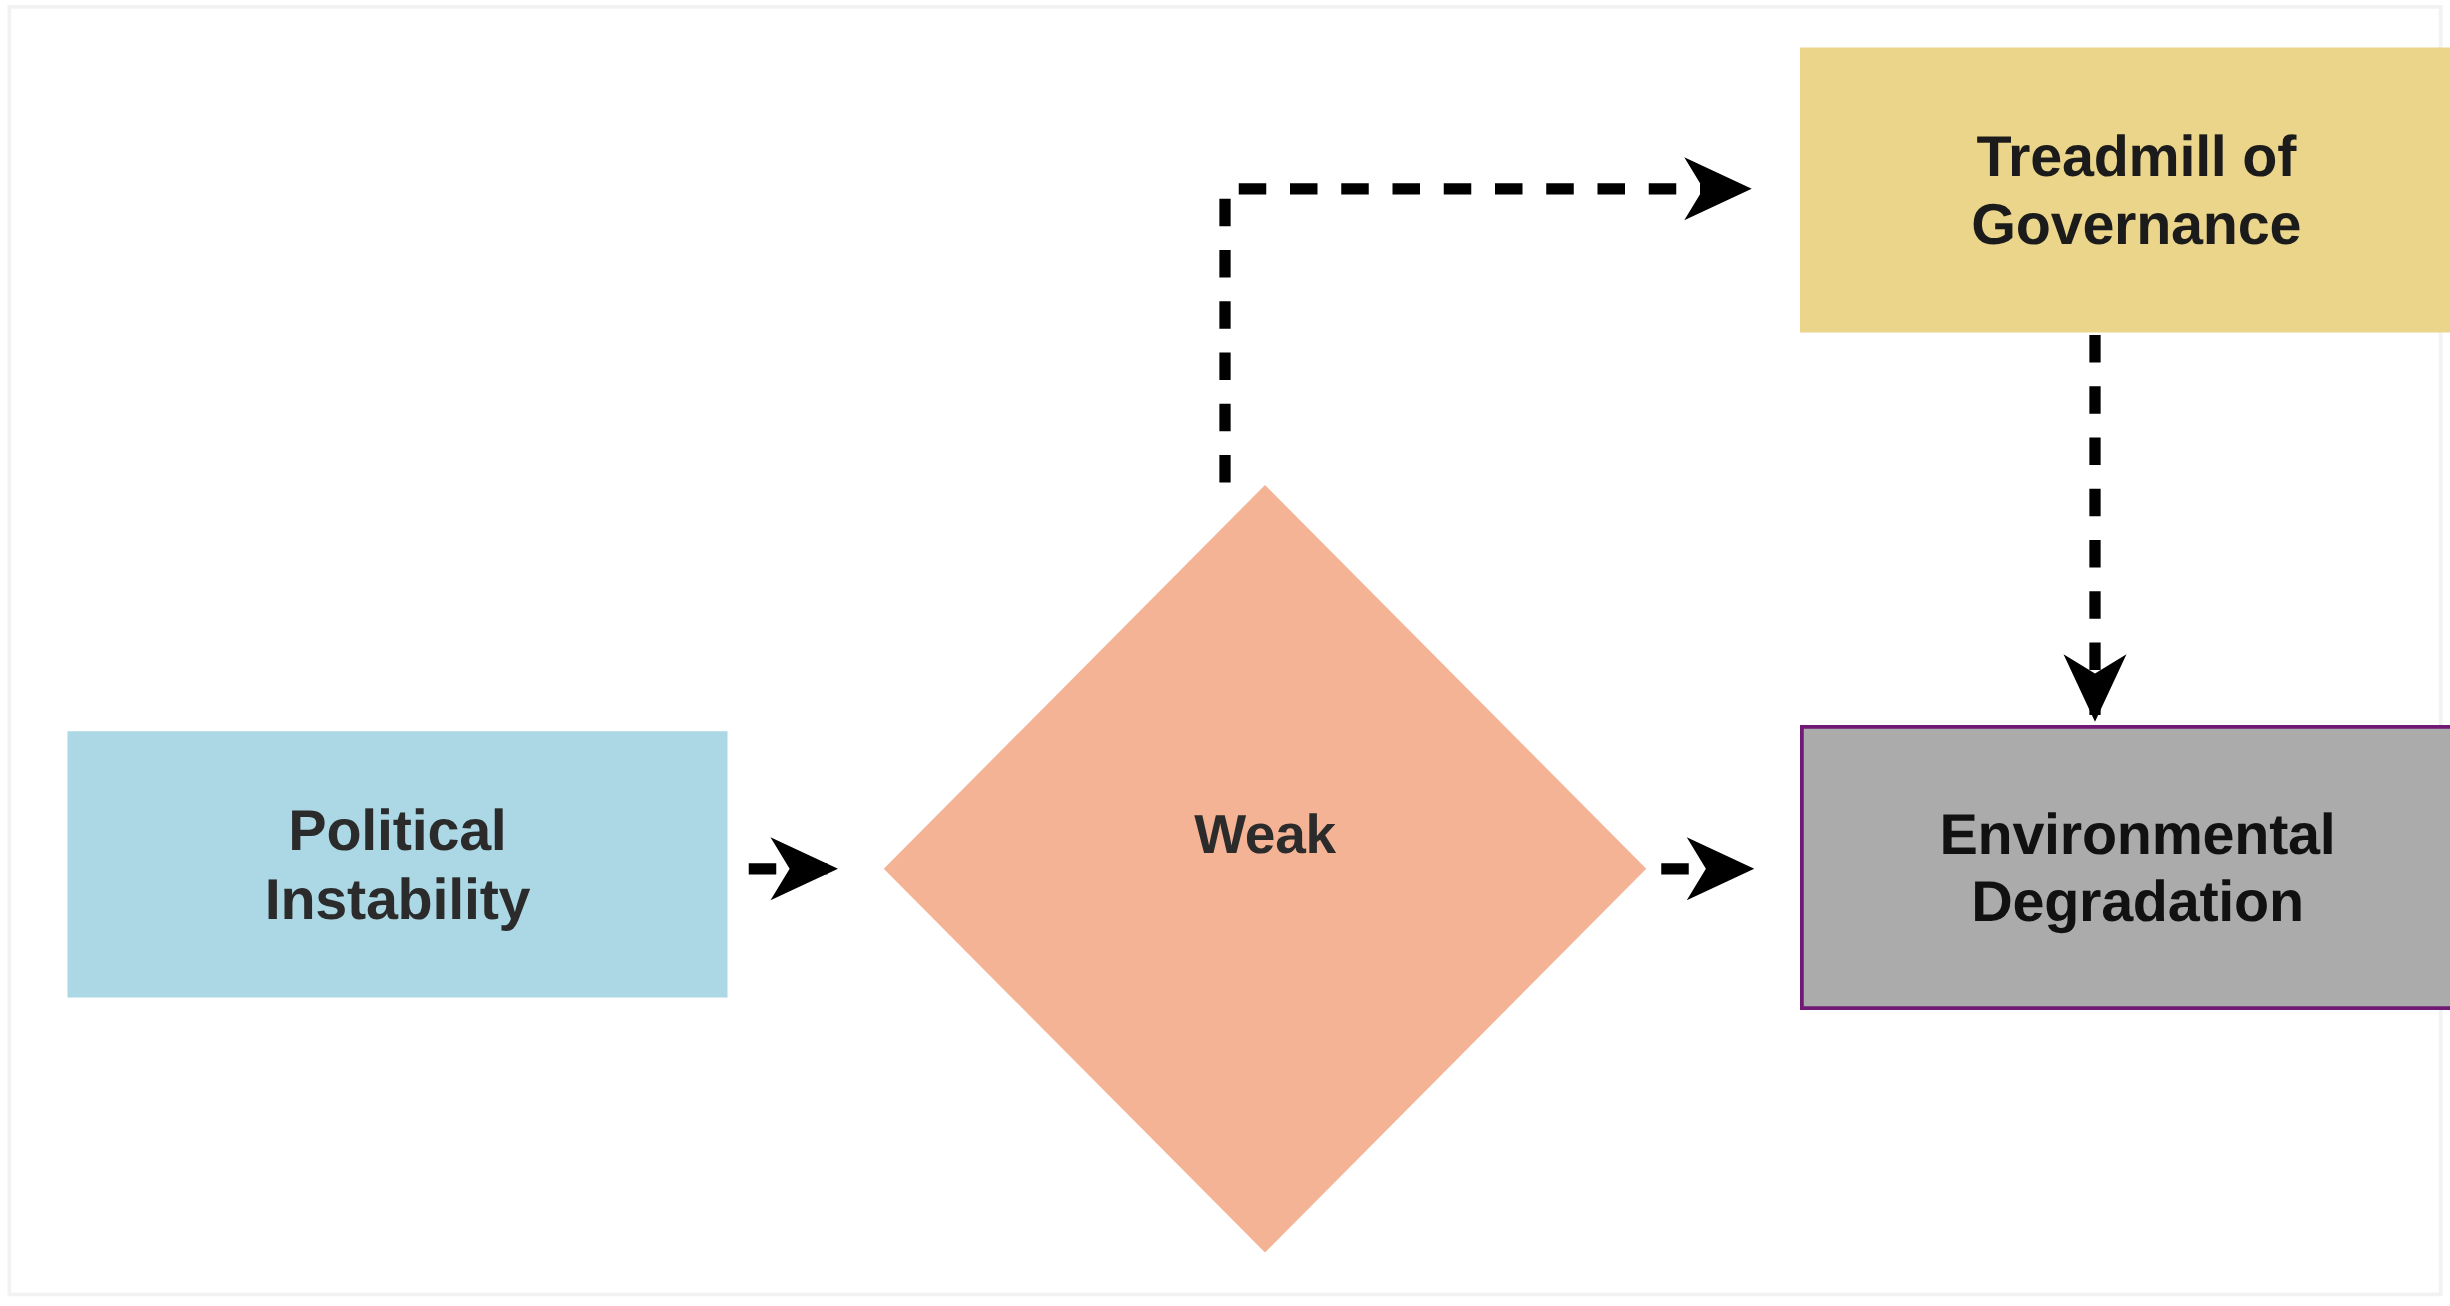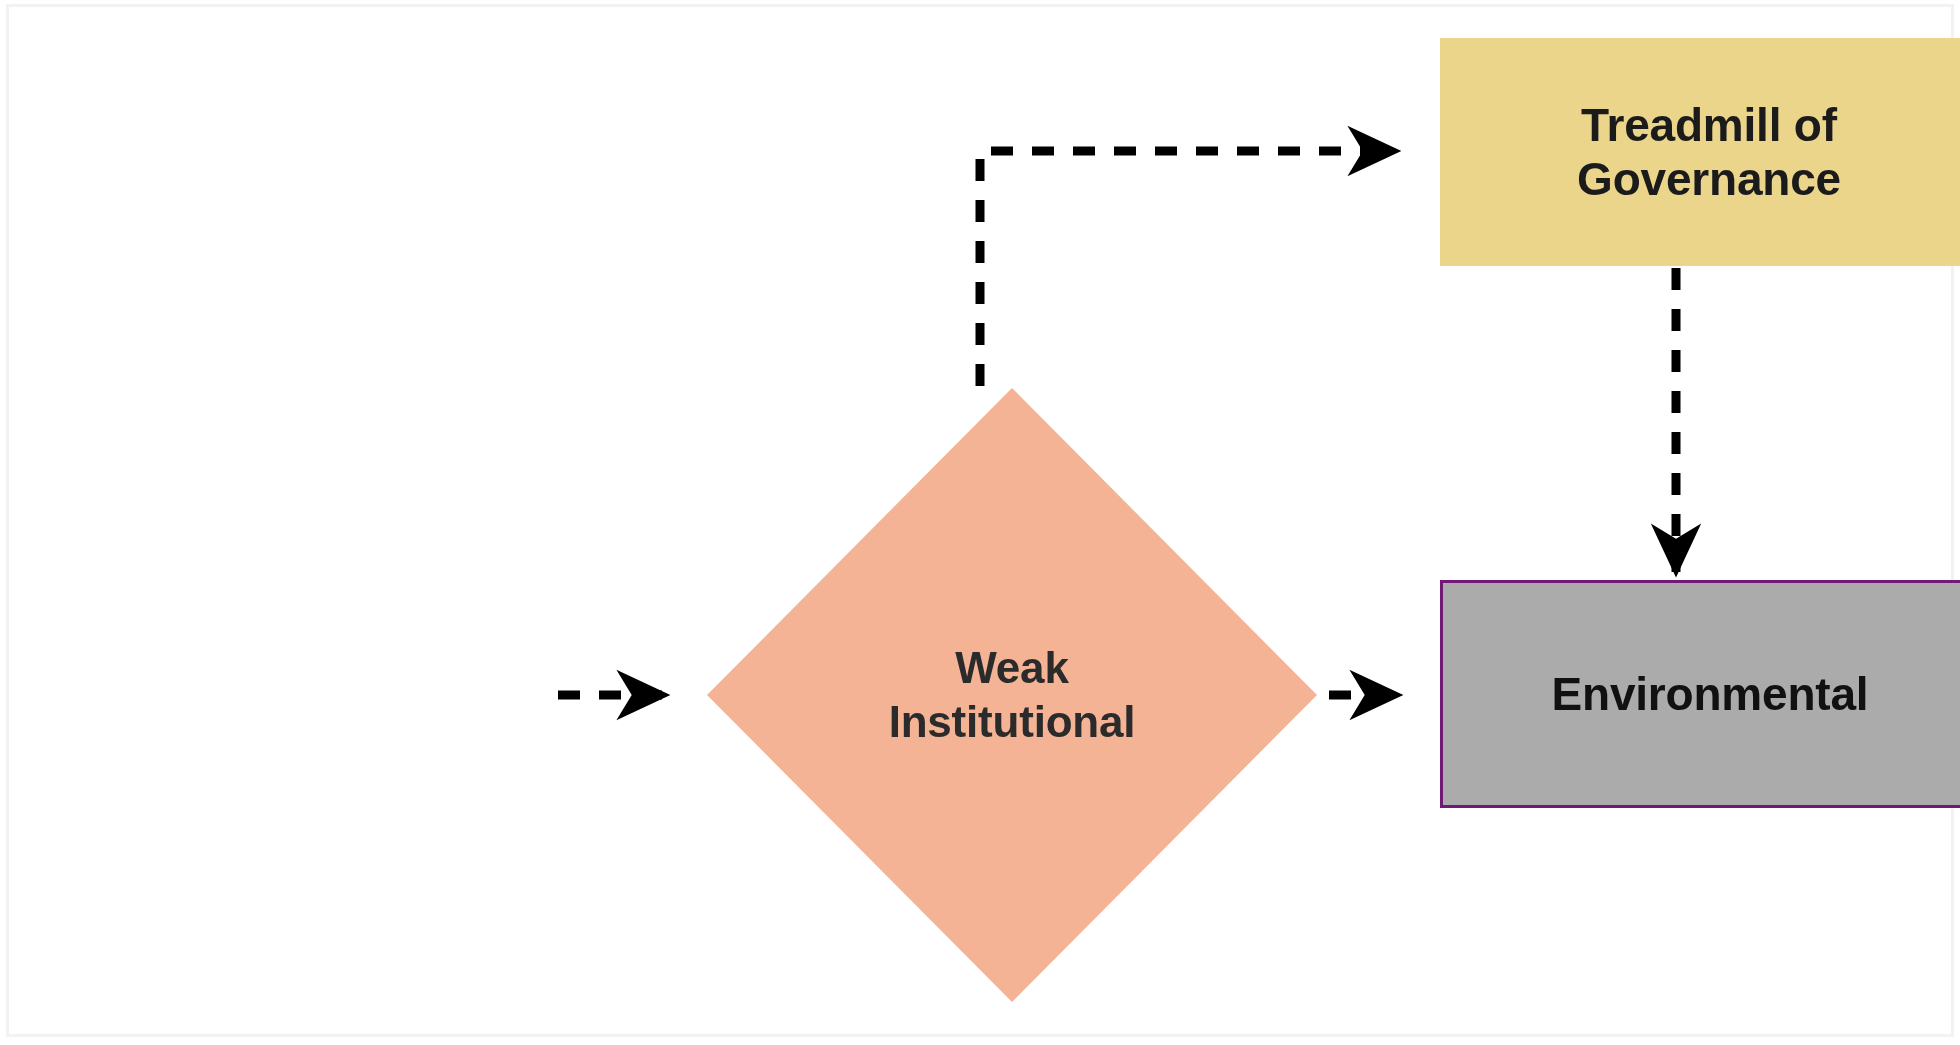--- a/index.html
+++ b/index.html
@@ -132,36 +132,43 @@
 
     <g>
       <path d="M 1288 695 L 1398 695" fill="none" stroke="#000000" stroke-width="9" stroke-dasharray="22 19" marker-end="url(#arrowhead)"></path>
     </g>
 
     <g>
       <path d="M 1676 268 L 1676 572" fill="none" stroke="#000000" stroke-width="9" stroke-dasharray="22 19" marker-end="url(#arrowhead)"></path>
     </g>
   </svg>
 
+  <div class="node" id="node-political">
+    <span>
+      <span>Political</span><br>
+      <span>Instability</span>
+    </span>
+  </div>
 
   <div class="node" id="node-governance-shape"></div>
 
   <div class="node" id="node-governance-label">
     <span>
       <span>Weak</span><br>
-      <span>Institutional</span><br>
+      <br>
     </span>
   </div>
 
   <div class="node" id="node-treadmill">
     <span>
       <span>Treadmill of</span><br>
       <span>Governance</span>
     </span>
   </div>
 
   <div class="node" id="node-environmental">
     <span>
       <span>Environmental</span><br>
+      <span>Degradation</span>
     </span>
   </div>
 
 </div>
 
 </body></html>

